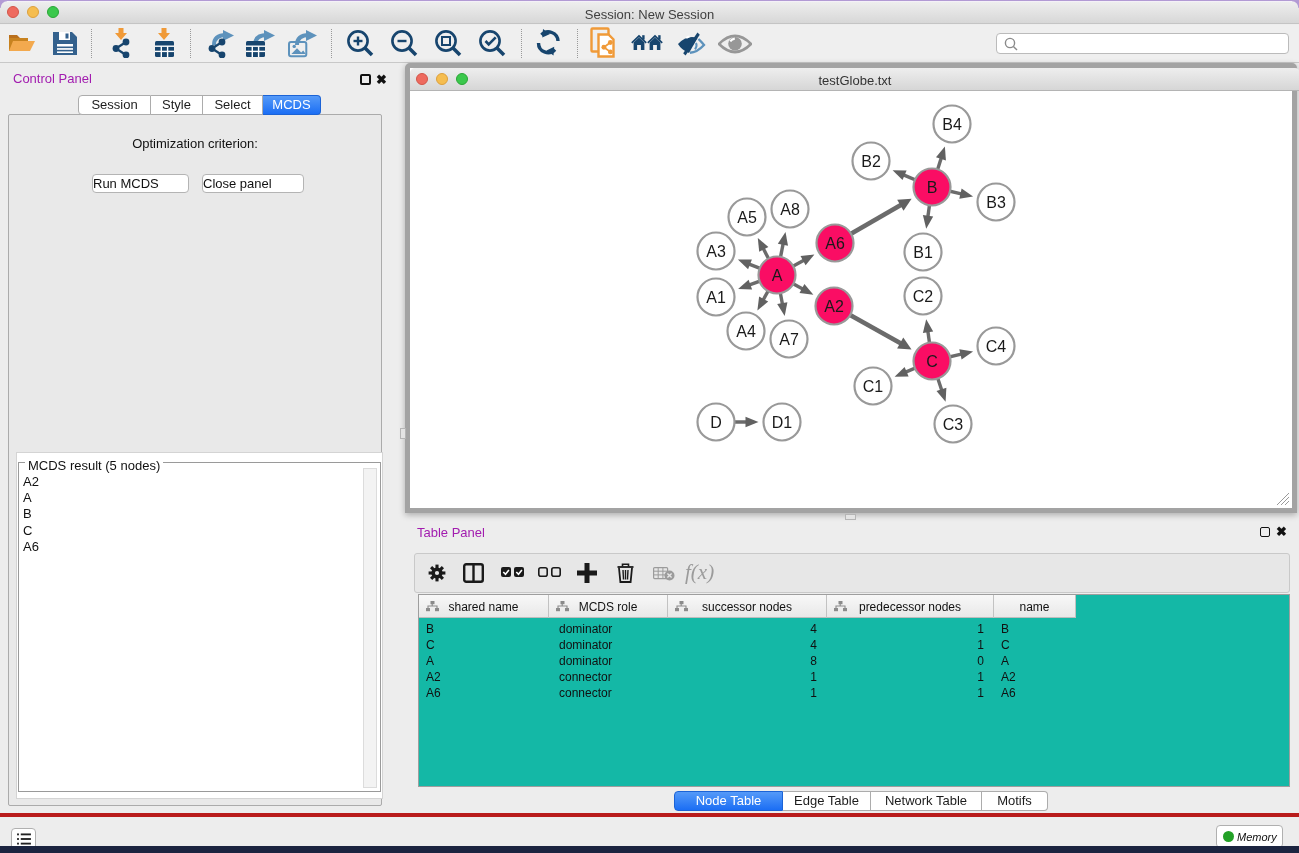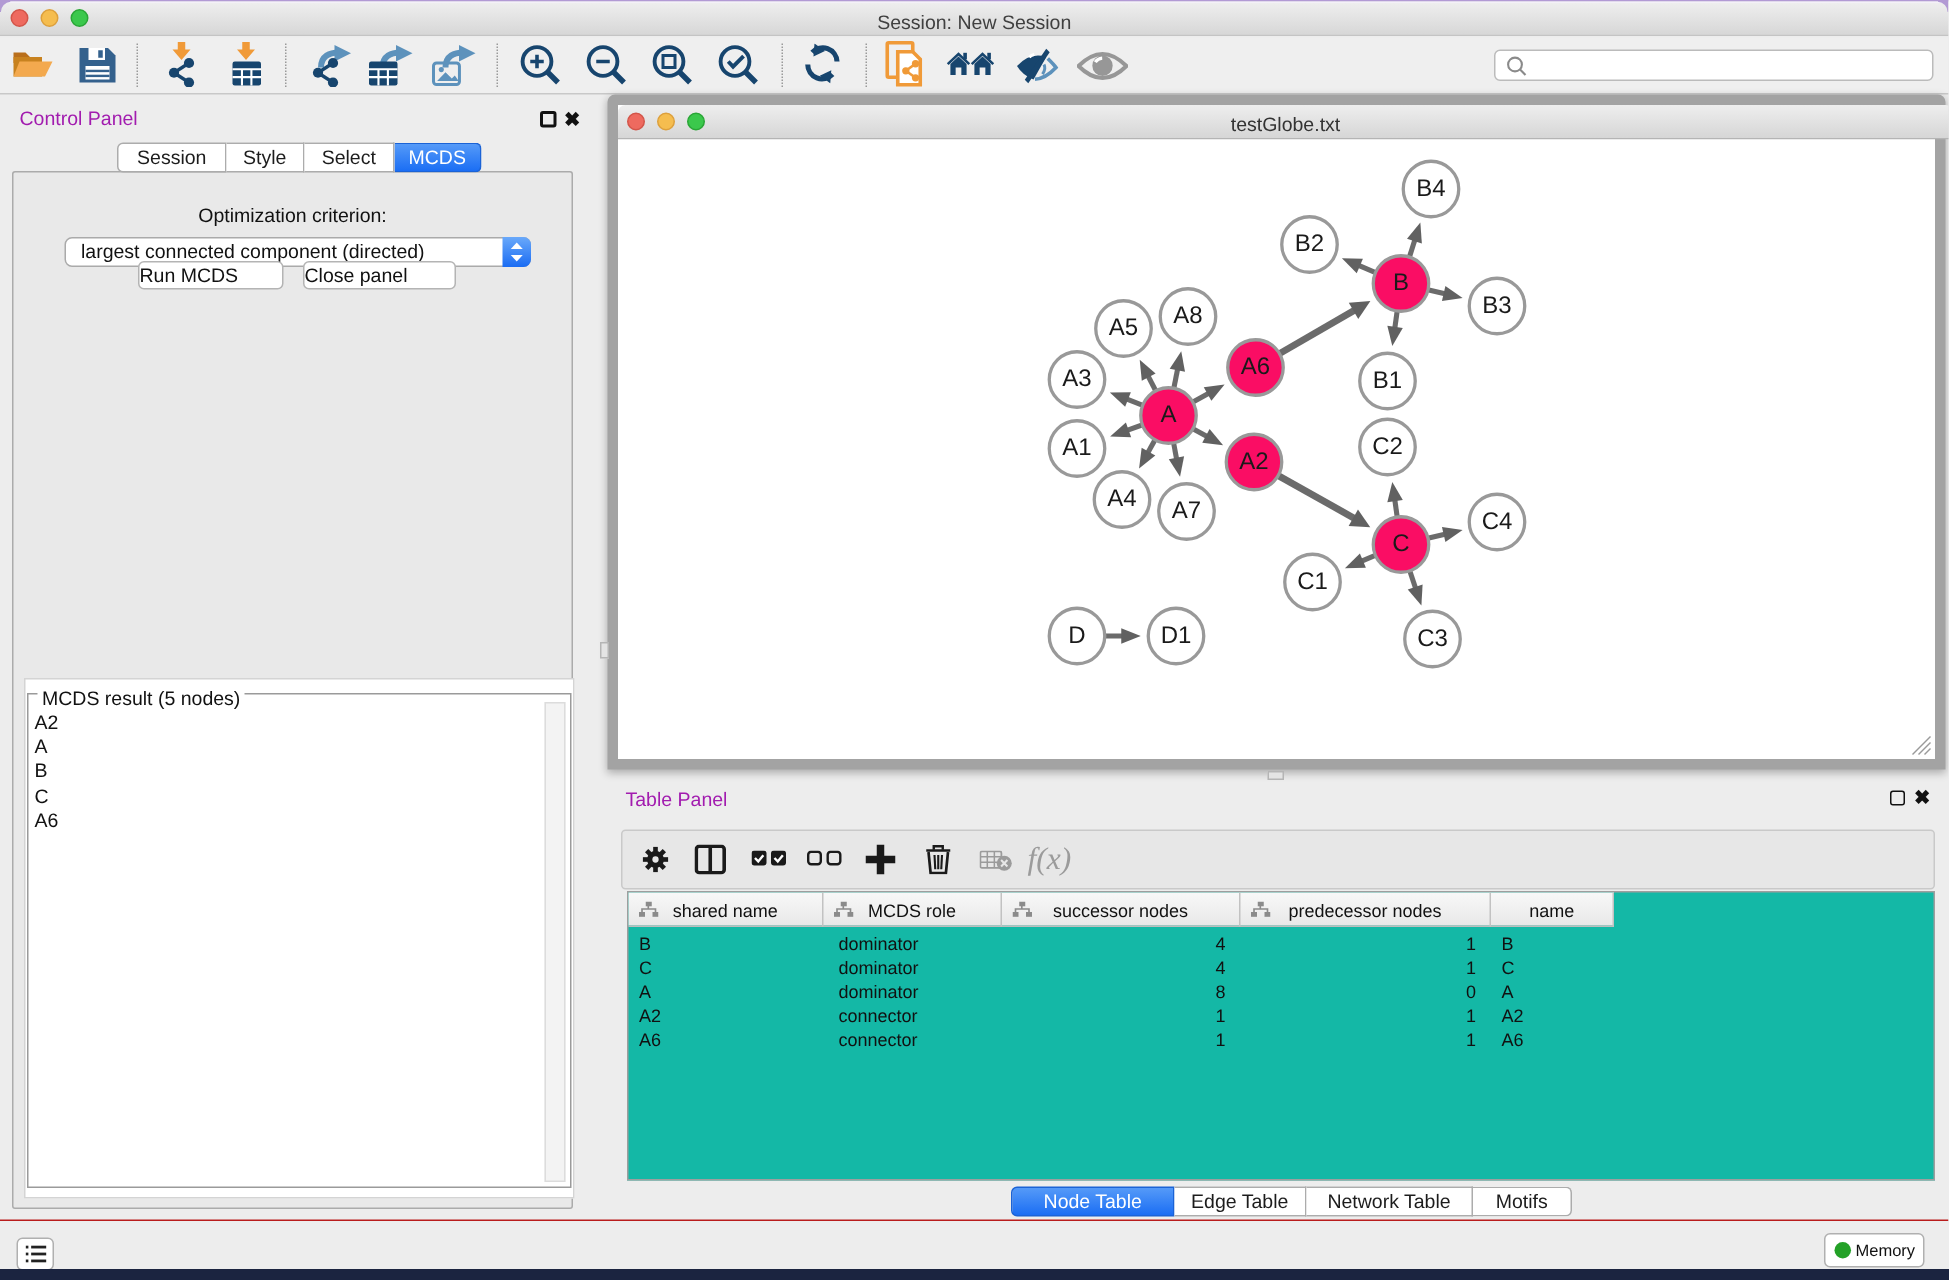--- a/index.html
+++ b/index.html
@@ -29,34 +29,34 @@
 #optlabel { position:absolute; left:0; top:136px; width:390px; text-align:center; font-size:13px; color:#111; }
 #combo { position:absolute; left:43px; top:158px; width:311px; height:20px; background:#fff; border:1px solid #aaa; border-radius:5px; font-size:13px; color:#111; line-height:18px; padding-left:10px; }
 #combo-cap { position:absolute; right:-1px; top:-1px; width:19px; height:20px; border-radius:0 5px 5px 0; background:linear-gradient(#6aa9fa,#1a6cf3); }
 .btn { position:absolute; top:174px; height:19px; background:#fff; border:1px solid #b4b4b4; border-radius:4px; font-size:13px; color:#111; text-align:left; line-height:17px; }
 #mcds-box { position:absolute; left:16px; top:452px; width:367px; height:347px; background:#fff; border:1px solid #d4d4d4; }
 #mcds-fs { position:absolute; left:1px; top:9px; width:363px; height:330px; border:1px solid #9a9a9a; }
 #mcds-legend { position:absolute; left:6px; top:-9px; background:#fff; padding:4px 3px; font-size:13px; color:#111; }
 #mcds-list { position:absolute; left:1px; top:11px; width:344px; font-size:13px; color:#111; line-height:16.2px; padding-left:3px; }
 #mcds-scroll { position:absolute; right:3px; top:5px; width:14px; height:320px; background:#f3f3f3; border:1px solid #dcdcdc; }
 
-#netwin { position:absolute; left:405px; top:63px; width:892px; height:450px; background:#fff; border:7px solid #a3a3a3; border-radius:5px 5px 0 0; box-shadow:0 2px 6px rgba(0,0,0,0.28); }
+#netwin { position:absolute; left:405px; top:63px; width:892px; height:450px; background:#fff; border:5px solid #a3a3a3; border-radius:5px 5px 0 0; box-shadow:0 2px 6px rgba(0,0,0,0.28); }
 #netbar { position:absolute; left:0; top:0; width:890px; height:23px; background:linear-gradient(#eeeeee,#d6d6d6); border-bottom:1px solid #b4b4b4; border-radius:5px 5px 0 0; }
 #nettitle { position:absolute; top:5px; width:100%; text-align:center; font-size:13px; color:#333; }
 
 #tp-title { position:absolute; left:417px; top:525px; font-size:13px; color:#a21caf; }
 #tp-toolbar { position:absolute; left:414px; top:553px; width:876px; height:40px; background:#e7e7e7; border:1px solid #c9c9c9; border-radius:3px; }
 #tbl { position:absolute; left:418px; top:594px; width:872px; height:193px; background:#14b8a6; border:1px solid #9e9e9e; }
 #tbl-head { position:absolute; left:0; top:0; width:657px; height:23px; background:linear-gradient(#f8f8f8,#e8e8e8); border-bottom:1px solid #bdbdbd; }
 .hcell { position:absolute; top:0; height:23px; border-right:1px solid #c2c2c2; font-size:12px; color:#111; }
 .hcell span { position:absolute; width:100%; text-align:center; top:5px; }
 .rowtxt { position:absolute; font-size:12px; color:#111; }
 #btabs { position:absolute; left:674px; top:791px; height:20px; display:flex; }
 
-#statusbar { position:absolute; left:0; top:813px; width:1299px; height:33px; background:#ededed; border-top:1px solid #b91c1c; }
+#statusbar { position:absolute; left:0; top:813px; width:1299px; height:33px; background:#ededed; border-top:4px solid #b91c1c;font-style:italic; }
 #listbtn { position:absolute; left:11px; top:11px; width:25px; height:22px; background:#fff; border:1px solid #b0b0b0; border-radius:4px; }
 #membtn { position:absolute; left:1216px; top:8px; width:67px; height:23px; background:#fff; border:1px solid #b0b0b0; border-radius:4px; font-size:11px; color:#111; }
 </style>
 </head>
 <body>
 <div id="app">
   <div id="topstrip"></div>
   <div id="topstrip2"></div>
   <div id="titlebar">
     <div class="tl" style="left:7px; top:4px; background:#ee6a5f; border:1px solid #d35549;"></div>
@@ -228,28 +228,20 @@
   <div class="winbtn-sq" style="left:360px; top:74px;"></div>
   <div class="winbtn-x" style="left:376px; top:74px;">✖</div>
   <div id="cp-body"></div>
   <div id="tabs">
     <div class="tab first" style="width:73px;">Session</div>
     <div class="tab" style="width:52px;">Style</div>
     <div class="tab" style="width:60px;">Select</div>
     <div class="tab sel last" style="width:58px;">MCDS</div>
   </div>
   <div id="optlabel">Optimization criterion:</div>
-  <div id="combo">largest connected component (directed)
-    <div id="combo-cap">
-      <svg width="17" height="18" viewBox="0 0 17 18" style="position:absolute;left:1px;top:1px;">
-        <path d="M4.5 7 L8.5 2.6 L12.5 7 Z" fill="#fff"></path>
-        <path d="M4.5 11 L8.5 15.4 L12.5 11 Z" fill="#fff"></path>
-      </svg>
-    </div>
-  </div>
   <div class="btn" style="left:92px; width:97px;">Run MCDS</div>
   <div class="btn" style="left:202px; width:102px;">Close panel</div>
   <div id="mcds-box">
     <div id="mcds-fs">
       <div id="mcds-legend">MCDS result (5 nodes)</div>
       <div id="mcds-list">A2<br>A<br>B<br>C<br>A6</div>
       <div id="mcds-scroll"></div>
     </div>
   </div>
 

